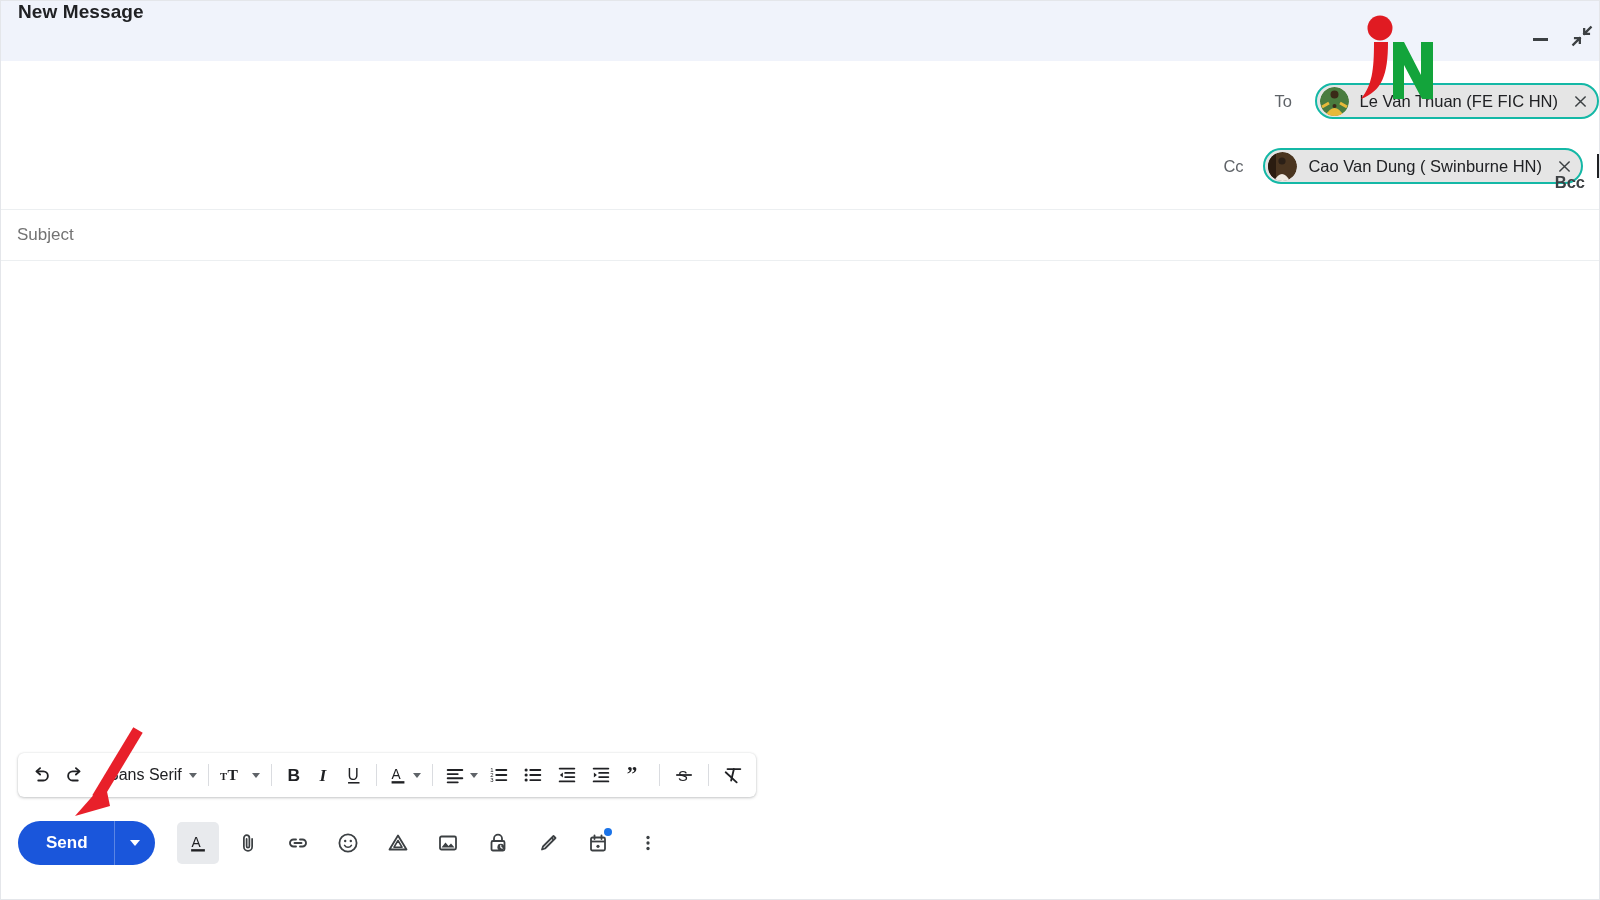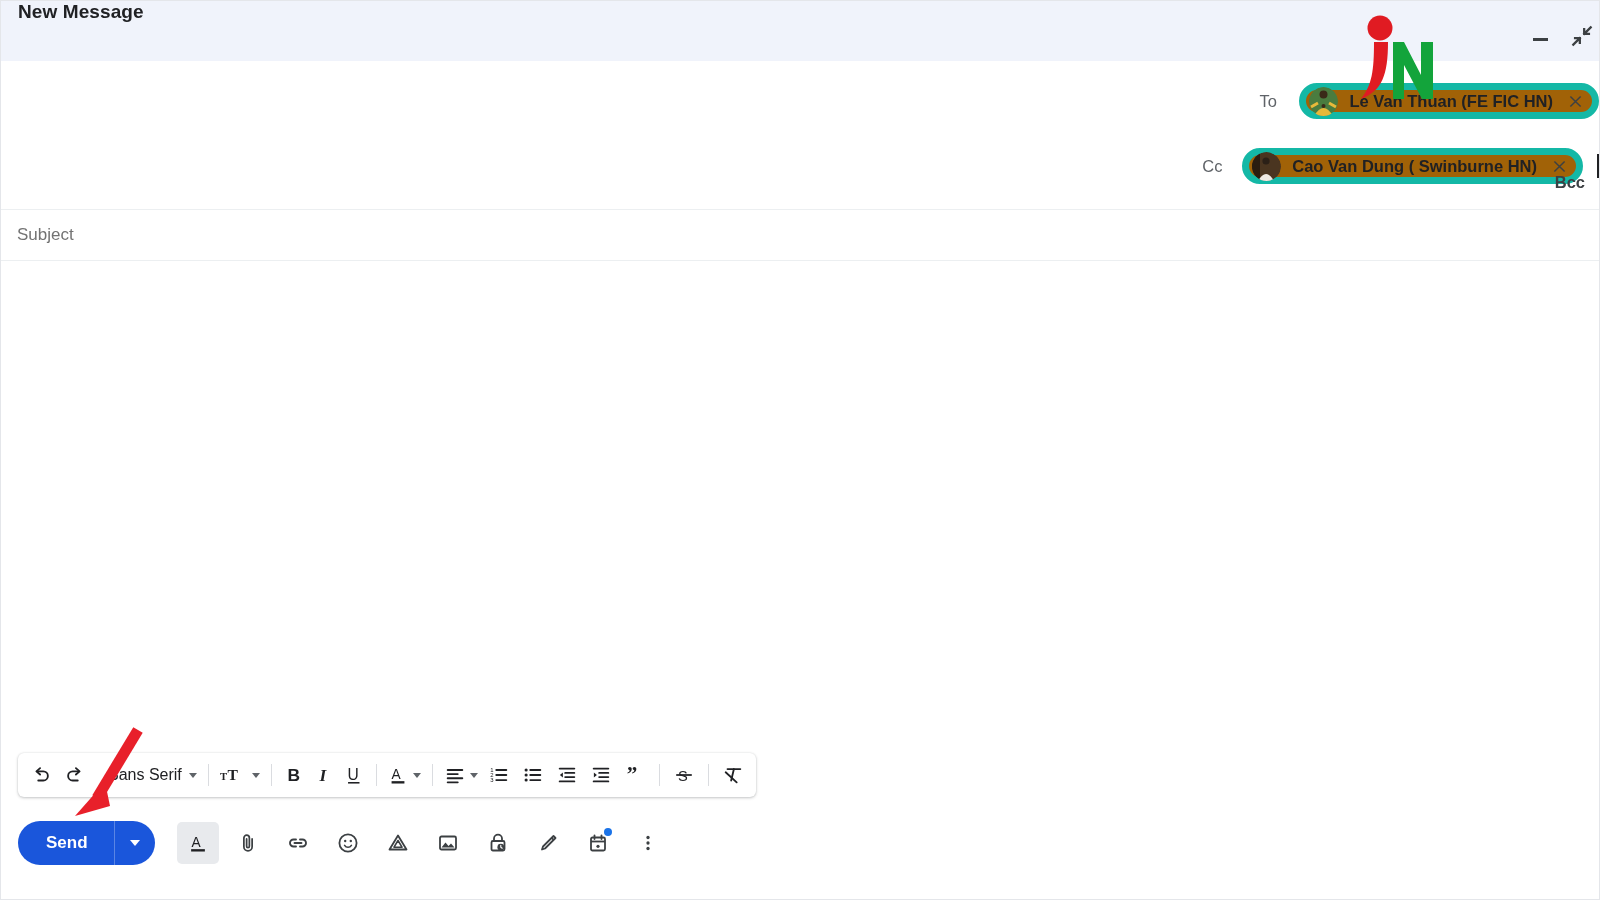--- a/index.html
+++ b/index.html
@@ -51,26 +51,25 @@
   #to-row { top: 78px; height: 44px; }
   #cc-row { top: 143px; height: 44px; }
   .field-label {
     width: 40px; margin-left: 16px;
     font-size: 16.5px; color: #5f6368;
     flex: none;
   }
   .chip {
     display: inline-flex; align-items: center;
     height: 36px;
-    background: #a16207;
-    border: 7px solid #14b8a6;
+    background: #e5e5e5;
+    border: 2px solid #14b8a6;
     border-radius: 18px;
     padding: 0 4px 0 3px;
     max-width: 640px;
-    font-weight: bold;
   }
   .chip-avatar {
     width: 29px; height: 29px; border-radius: 50%;
     flex: none; overflow: hidden; position: relative;
   }
   .chip-name {
     font-size: 16.5px; color: #202124;
     margin: 0 9px 0 11px;
     white-space: nowrap;
   }

